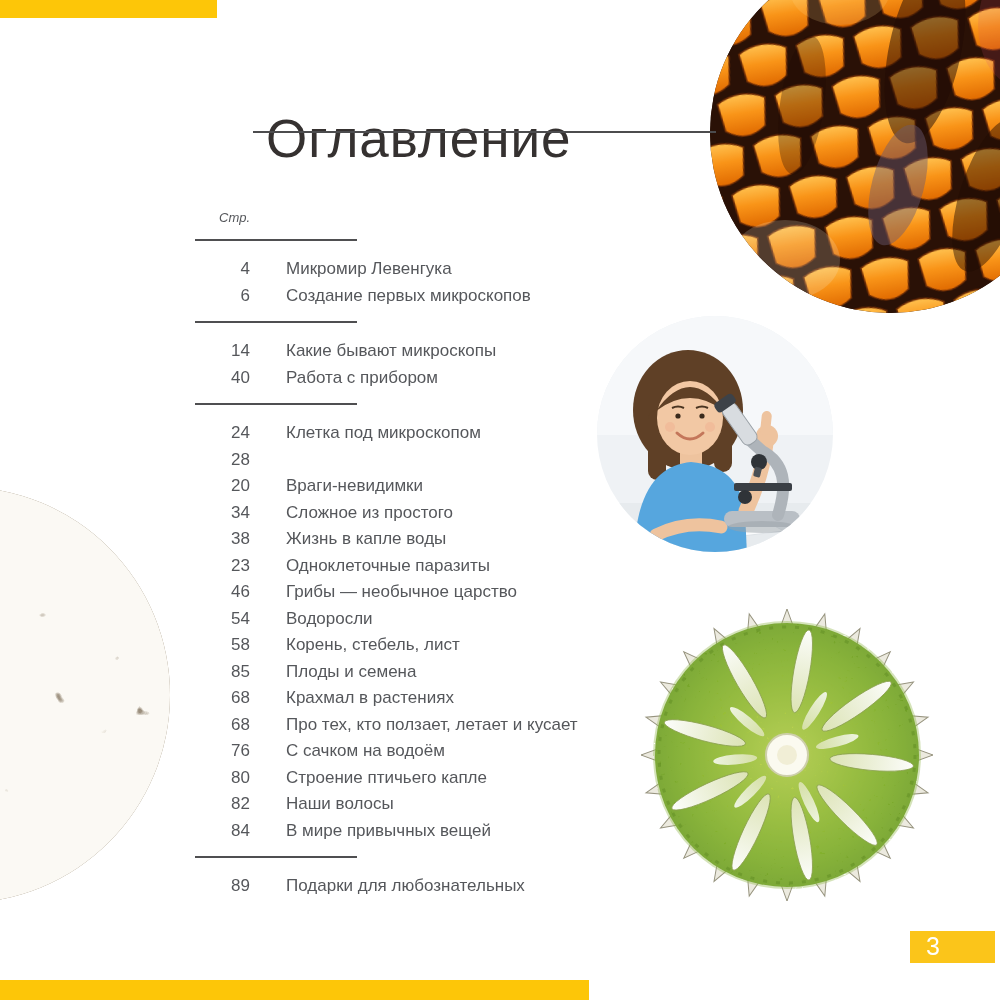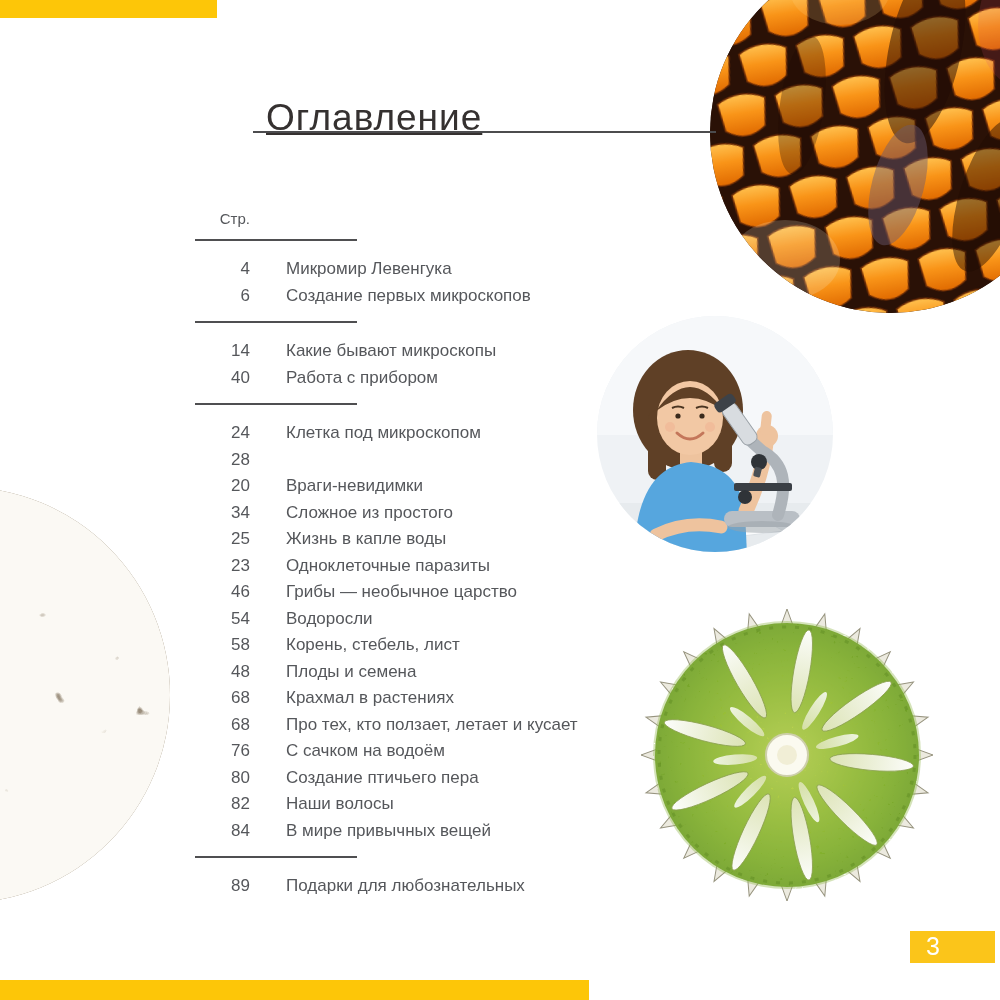--- a/index.html
+++ b/index.html
@@ -10,28 +10,28 @@
   
   .top-bar{position:absolute;left:0;top:0;width:217px;height:18px;background:#FDC608;}
   .bottom-bar{position:absolute;left:0;top:980px;width:589px;height:20px;background:#FDC608;}
   .pagenum-box{
     position:absolute;left:910px;top:931px;width:85px;height:32px;background:#FBC51A;
     color:#ffffff;font-size:25px;line-height:31px;padding-left:16px;box-sizing:border-box;
     font-weight:400;
   }
   
   .page-title{
-    position:absolute;left:266px;top:72px;font-size:37px;font-weight:300;
-    color:#353130;letter-spacing:1px;text-decoration:underline;
+    position:absolute;left:266px;top:72px;font-size:53px;font-weight:300;
+    color:#353130;letter-spacing:1px;
   }
   .title-rule{position:absolute;left:253px;top:131px;width:463px;height:2px;background:#4c4c4e;}
   
   .toc{position:absolute;left:195px;top:210px;width:450px;color:#55575B;}
   .toc-col-label{
-    display:block;width:55px;text-align:right;font-size:15px;
+    display:block;width:55px;text-align:right;font-size:13px;font-style:italic;
     color:#55575B;height:17px;margin-bottom:12px;
   }
   .toc-divider{width:162px;height:0;border-top:2px solid #4f4f51;margin:0 0 15px 0;}
   .toc-group{margin:0 0 12px 0;}
   .toc-row{display:flex;line-height:26.5px;font-size:17px;}
   .toc-num{width:55px;text-align:right;flex:none;color:#55575B;}
   .toc-title{margin-left:36px;white-space:nowrap;color:#55575B;}
   
   .img-abs{position:absolute;}
 </style>
@@ -265,58 +265,58 @@
           </div>
           <div class="toc-row">
             <span class="toc-num">20</span>
             <span class="toc-title">Враги-невидимки</span>
           </div>
           <div class="toc-row">
             <span class="toc-num">34</span>
             <span class="toc-title">Сложное из простого</span>
           </div>
           <div class="toc-row">
-            <span class="toc-num">25</span>
+            <span class="toc-num">38</span>
             <span class="toc-title">Жизнь в капле воды</span>
           </div>
           <div class="toc-row">
             <span class="toc-num">23</span>
             <span class="toc-title">Одноклеточные паразиты</span>
           </div>
           <div class="toc-row">
             <span class="toc-num">46</span>
             <span class="toc-title">Грибы — необычное царство</span>
           </div>
           <div class="toc-row">
             <span class="toc-num">54</span>
             <span class="toc-title">Водоросли</span>
           </div>
           <div class="toc-row">
             <span class="toc-num">58</span>
             <span class="toc-title">Корень, стебель, лист</span>
           </div>
           <div class="toc-row">
-            <span class="toc-num">48</span>
+            <span class="toc-num">85</span>
             <span class="toc-title">Плоды и семена</span>
           </div>
           <div class="toc-row">
             <span class="toc-num">68</span>
             <span class="toc-title">Крахмал в растениях</span>
           </div>
           <div class="toc-row">
             <span class="toc-num">68</span>
             <span class="toc-title">Про тех, кто ползает, летает и кусает</span>
           </div>
           <div class="toc-row">
             <span class="toc-num">76</span>
             <span class="toc-title">С сачком на водоём</span>
           </div>
           <div class="toc-row">
             <span class="toc-num">80</span>
-            <span class="toc-title">Создание птичьего пера</span>
+            <span class="toc-title">Строение птичьего капле</span>
           </div>
           <div class="toc-row">
             <span class="toc-num">82</span>
             <span class="toc-title">Наши волосы</span>
           </div>
           <div class="toc-row">
             <span class="toc-num">84</span>
             <span class="toc-title">В мире привычных вещей</span>
           </div>
         </div>

